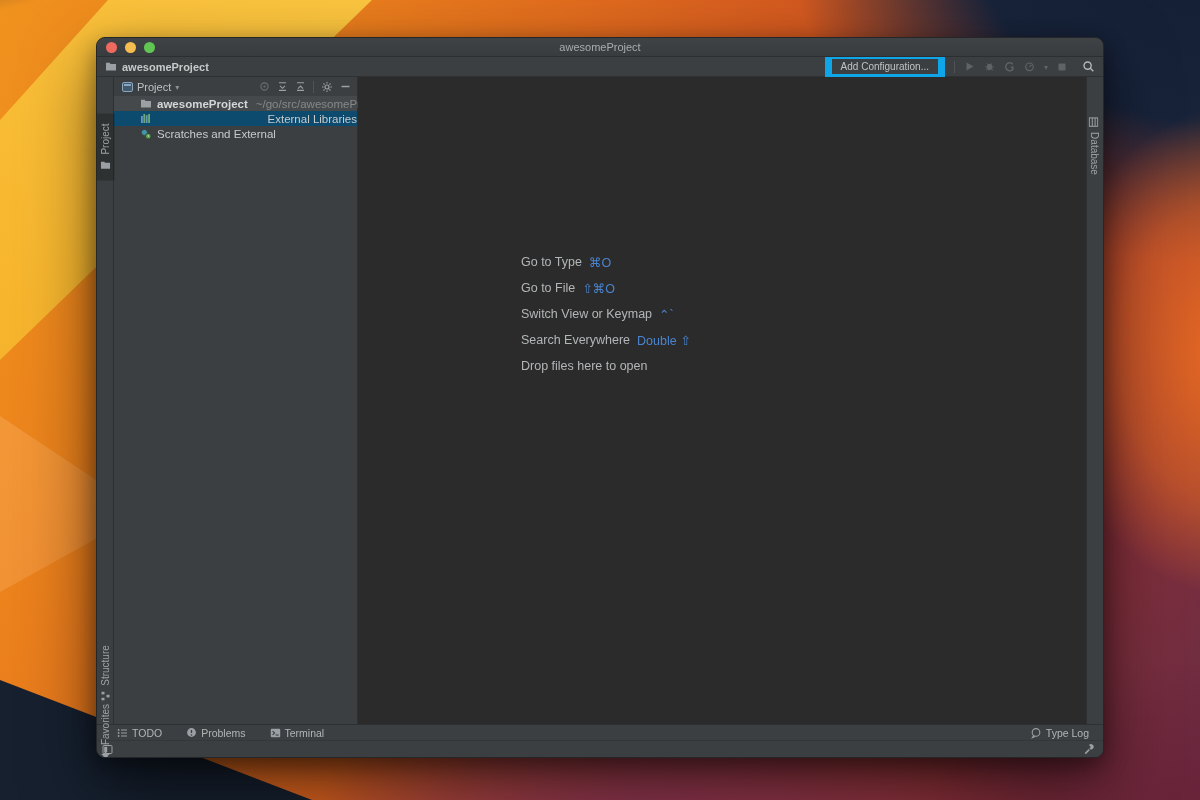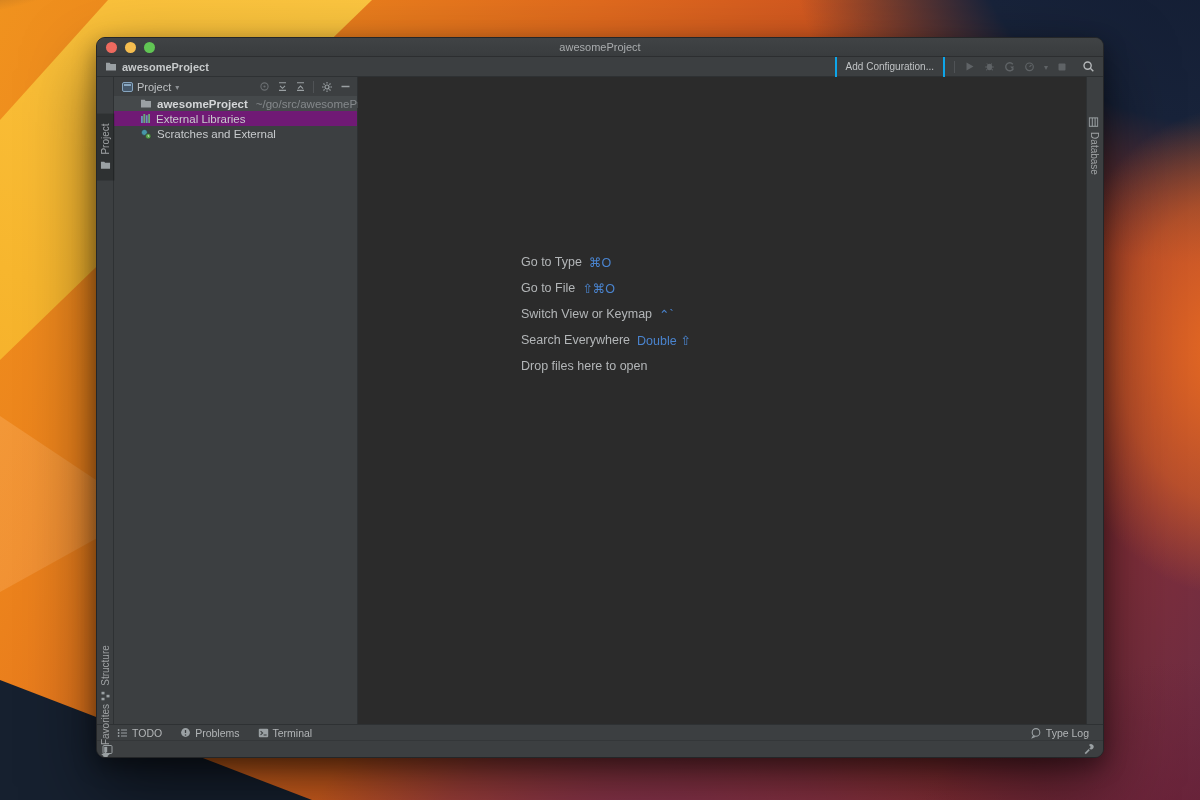--- a/index.html
+++ b/index.html
@@ -28,21 +28,21 @@
   .titlebar{height:18px;flex:0 0 18px;background:linear-gradient(#404345,#393c3e);
     border-bottom:1px solid #2c2e30;position:relative;display:flex;align-items:center;}
   .lights{display:flex;gap:8px;padding-left:9px;}
   .light{width:11px;height:11px;border-radius:50%;}
   .title-text{position:absolute;left:0;right:0;text-align:center;color:#a9acae;font-size:11px;}
   
   .toolbar{height:19px;flex:0 0 19px;background:#3c3f41;border-bottom:1px solid #2e3133;
     display:flex;align-items:center;padding:0 8px;}
   .crumb{display:flex;align-items:center;gap:5px;font-weight:bold;color:#c7cacb;}
   .toolbar-right{margin-left:auto;display:flex;align-items:center;gap:9px;}
-  .add-config{border:2px solid #0ea5e9;border-radius:3px;background:transparent;color:#c0c3c5;
+  .add-config{border:7px solid #0ea5e9;border-radius:3px;background:transparent;color:#c0c3c5;
     font-size:10px;height:29px;line-height:13px;padding:0 9px;font-family:inherit;}
   .tb-sep{width:1px;height:12px;background:#505356;}
   .tb-icon{display:flex;align-items:center;}
   
   .main{flex:1 1 auto;display:flex;min-height:0;}
   .stripe{width:16px;flex:0 0 16px;background:#3c3f41;position:relative;}
   .stripe.left{border-right:1px solid #2e3133;}
   .stripe.right{border-left:1px solid #2e3133;}
   .vlabel{position:absolute;left:8px;display:flex;align-items:center;gap:5px;white-space:nowrap;
     font-size:10px;color:#9fa2a4;transform:translate(-50%,-50%) rotate(-90deg);}
@@ -53,33 +53,33 @@
   
   .project-panel{width:243px;flex:0 0 243px;background:#3c3f41;border-right:1px solid #2e3133;
     display:flex;flex-direction:column;}
   .panel-header{height:19px;flex:0 0 19px;display:flex;align-items:center;padding:0 6px 0 8px;gap:4px;}
   .panel-title{color:#bec1c3;}
   .chev{color:#8c9093;font-size:8px;margin-top:1px;}
   .panel-actions{margin-left:auto;display:flex;align-items:center;gap:7px;}
   .tree{font-size:11.5px;}
   .tree-row{height:15px;display:flex;align-items:center;gap:5px;padding-left:26px;}
   .tree-row.hover{background:#45494b;}
-  .tree-row.selected{background:#701a75;}
+  .tree-row.selected{background:#0c4a6e;justify-content:space-between;}
   .tree-name{color:#c8cbcd;}
   .tree-name.bold{font-weight:bold;color:#d4d6d8;}
   .tree-path{color:#85898c;margin-left:3px;}
   
   .editor{flex:1 1 auto;background:#2b2b2b;position:relative;}
   .hints{position:absolute;left:163px;top:172px;}
   .hint-row{height:26px;display:flex;align-items:center;gap:7px;font-size:12.5px;}
   .hint-label{color:#b3b6b8;}
   .hint-keys{color:#4a84cf;}
   
   .bottom-stripe{height:15px;flex:0 0 15px;background:#3c3f41;border-top:1px solid #2e3133;
-    display:flex;align-items:center;font-size:10.5px;color:#b2b5b7;padding:0 14px 0 20px;gap:18px;}
+    display:flex;align-items:center;font-size:10.5px;color:#b2b5b7;padding:0 14px 0 20px;gap:24px;}
   .bs-item{display:flex;align-items:center;gap:4px;}
   .bs-right{margin-left:auto;display:flex;align-items:center;gap:4px;}
   .statusbar{height:16px;flex:0 0 16px;background:#3c3f41;border-top:1px solid #343739;
     display:flex;align-items:center;padding:0 8px 0 5px;}
   .sb-right{margin-left:auto;display:flex;}
   svg{display:block;}
 </style>
 </head>
 <body>
 

